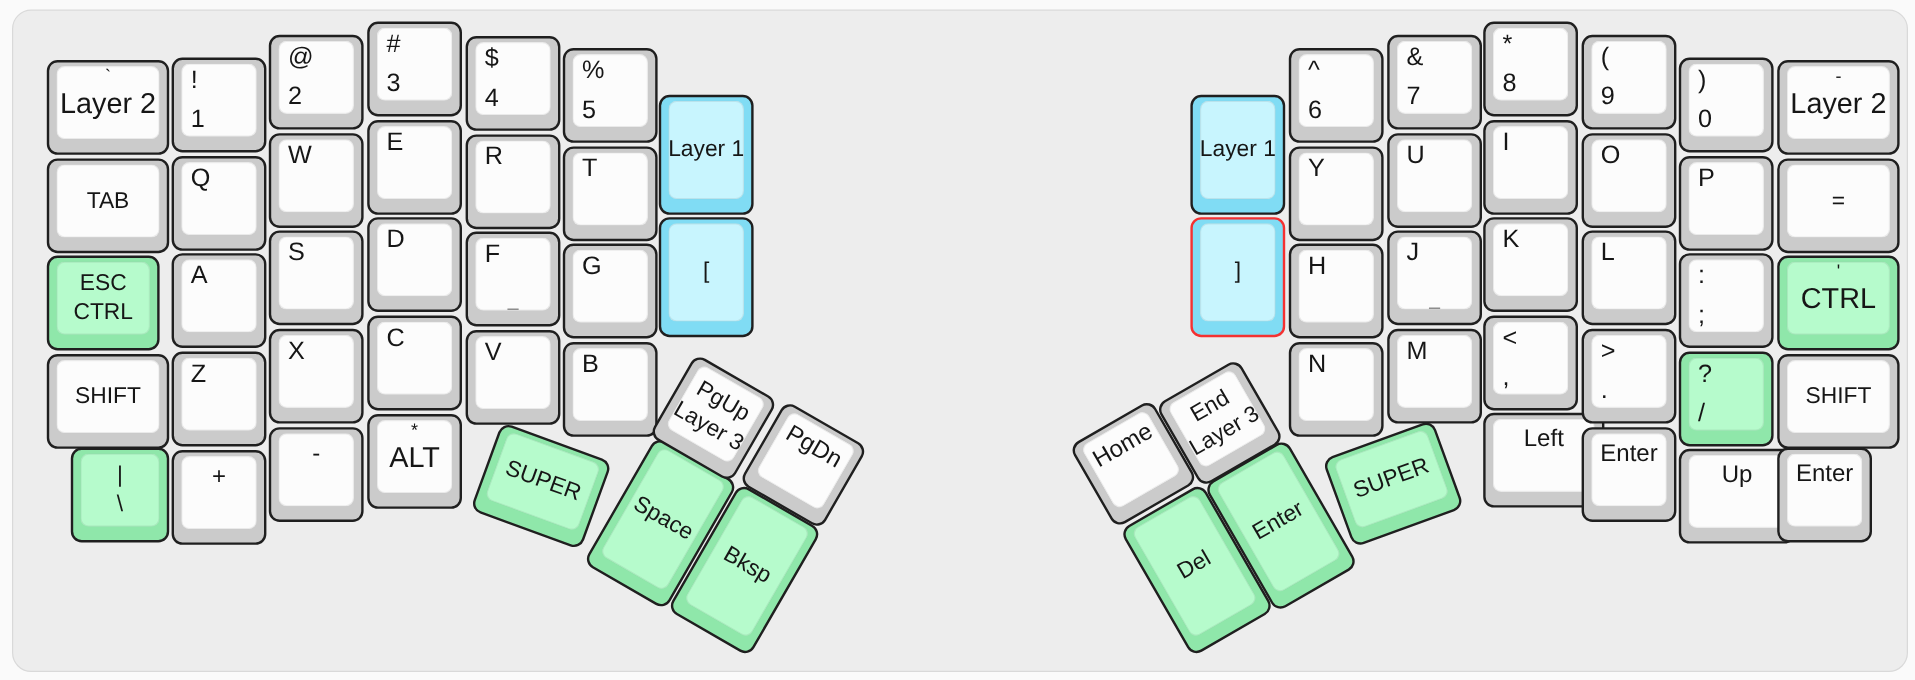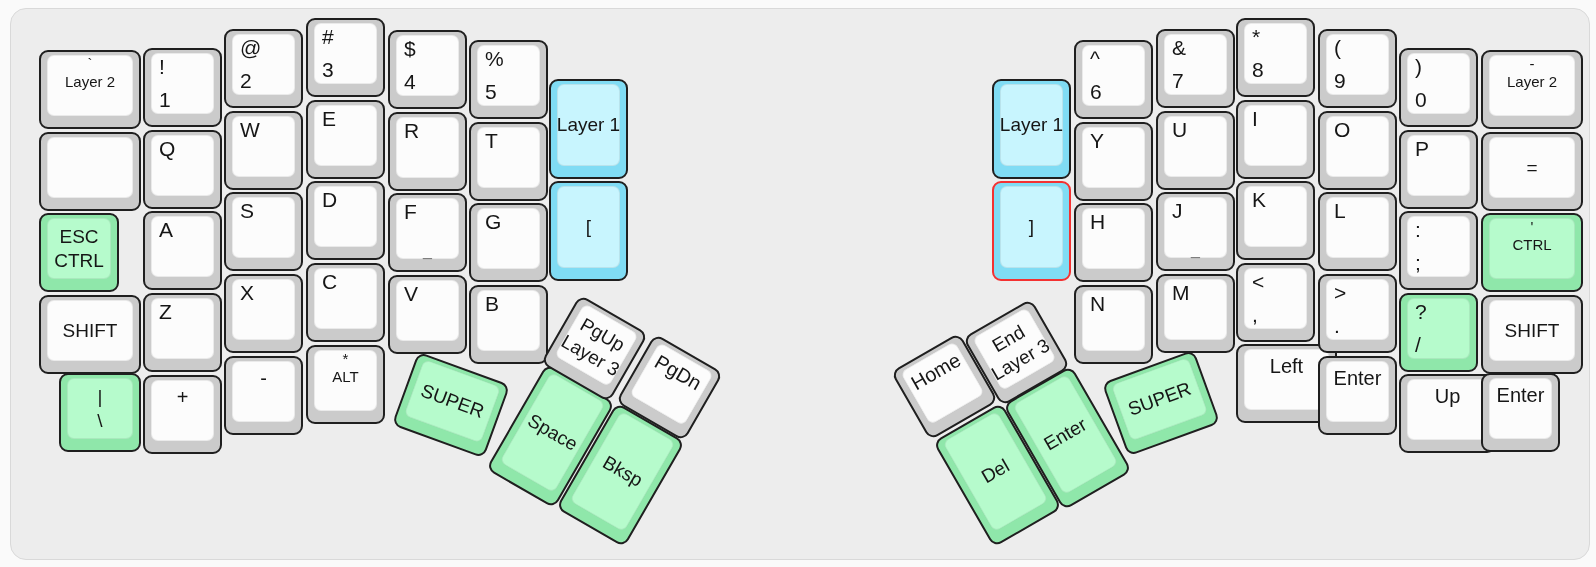--- a/index.html
+++ b/index.html
@@ -33,40 +33,41 @@
   .blue  .keytop { background: var(--blue_top,  #c8f5fe); }
   .lbl {
     position:absolute; color: var(--text, #161616);
     white-space:pre-line; z-index:2; pointer-events:none;
   }
   .lbl.tl { left:14px; top:5px;     font-size:21px; }
   .lbl.bl { left:14px; bottom:13px; font-size:21px; }
   .lbl.tc { left:0; right:0; top:3px;  text-align:center; font-size:15px; }
   .lbl.bc { left:0; right:0; bottom:10px; text-align:center; font-size:16px;
             color: var(--homing_mark, #777777); }
-  .lbl.ut { left:0; right:0; top:21px; text-align:center; font-size:15px; }
+  .lbl.ut { left:0; right:0; top:21px; text-align:center; font-size:24px; }
   .lbl.tt { left:0; right:0; top:9px;  text-align:center; font-size:20px; }
   .lbl.c  { left:4px; right:4px; top:0; bottom:8px;
             display:flex; align-items:center; justify-content:center;
             text-align:center; font-size:19px; line-height:1.25; }
 </style>
 </head>
 <body>
 
 <div class="panel">
   <div>
       <div class="key grey" style="left: 38px; top: 41px; width: 102px; height: 79px; margin-left: -10px;">
         <div class="keytop"></div>
         <span class="lbl tc">`</span>
         <span class="lbl ut">Layer 2</span>
       </div>
       <div class="key grey" style="left: 38px; top: 123px; width: 102px; height: 79px; margin-left: -10px;">
         <div class="keytop"></div>
-      </div>
-      <div class="key green" style="left: 38px; top: 204px; width: 80px; height: 79px; margin-left: -10px;">
+        <span class="lbl c">TAB</span>
+      </div>
+      <div class="key green" style="left: 38px; top: 204px; width: 94px; height: 79px; margin-left: -10px;">
         <div class="keytop"></div>
         <span class="lbl c">ESC
 CTRL</span>
       </div>
       <div class="key grey" style="left: 38px; top: 286px; width: 102px; height: 79px; margin-left: -10px;">
         <div class="keytop"></div>
         <span class="lbl c">SHIFT</span>
       </div>
       <div class="key green" style="left: 58px; top: 364px; width: 82px; height: 79px; margin-left: -10px;">
         <div class="keytop"></div>

